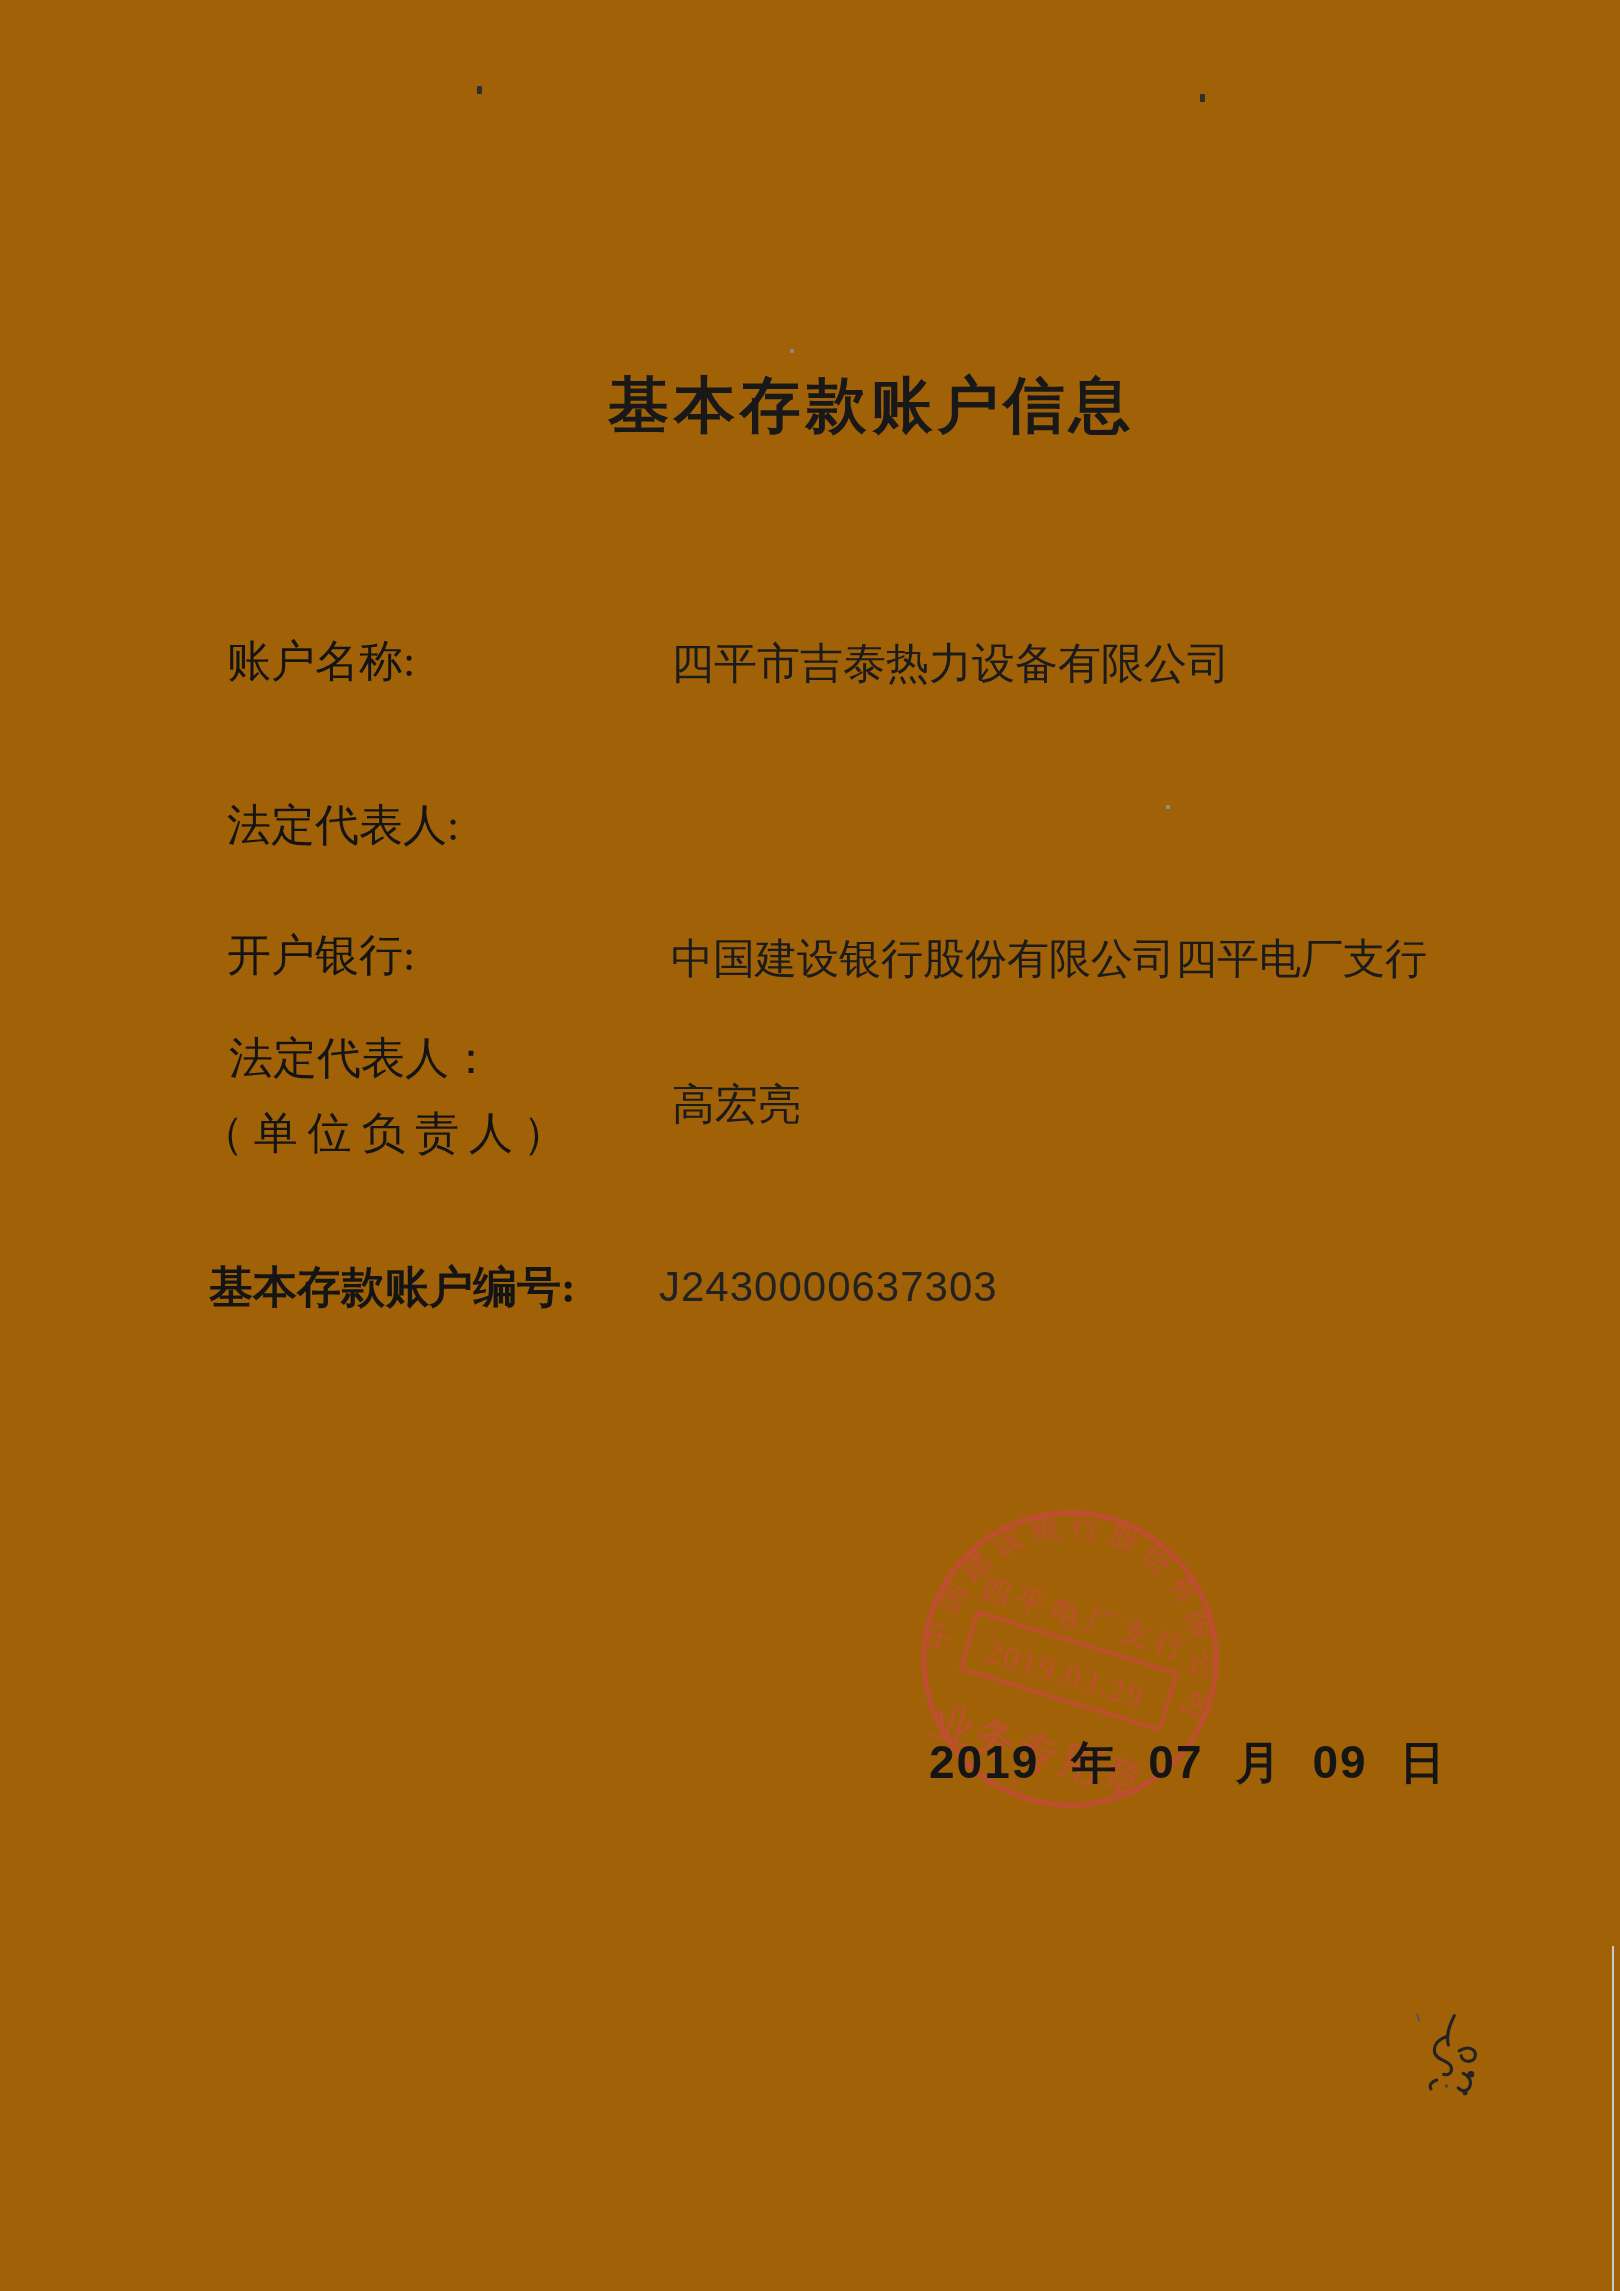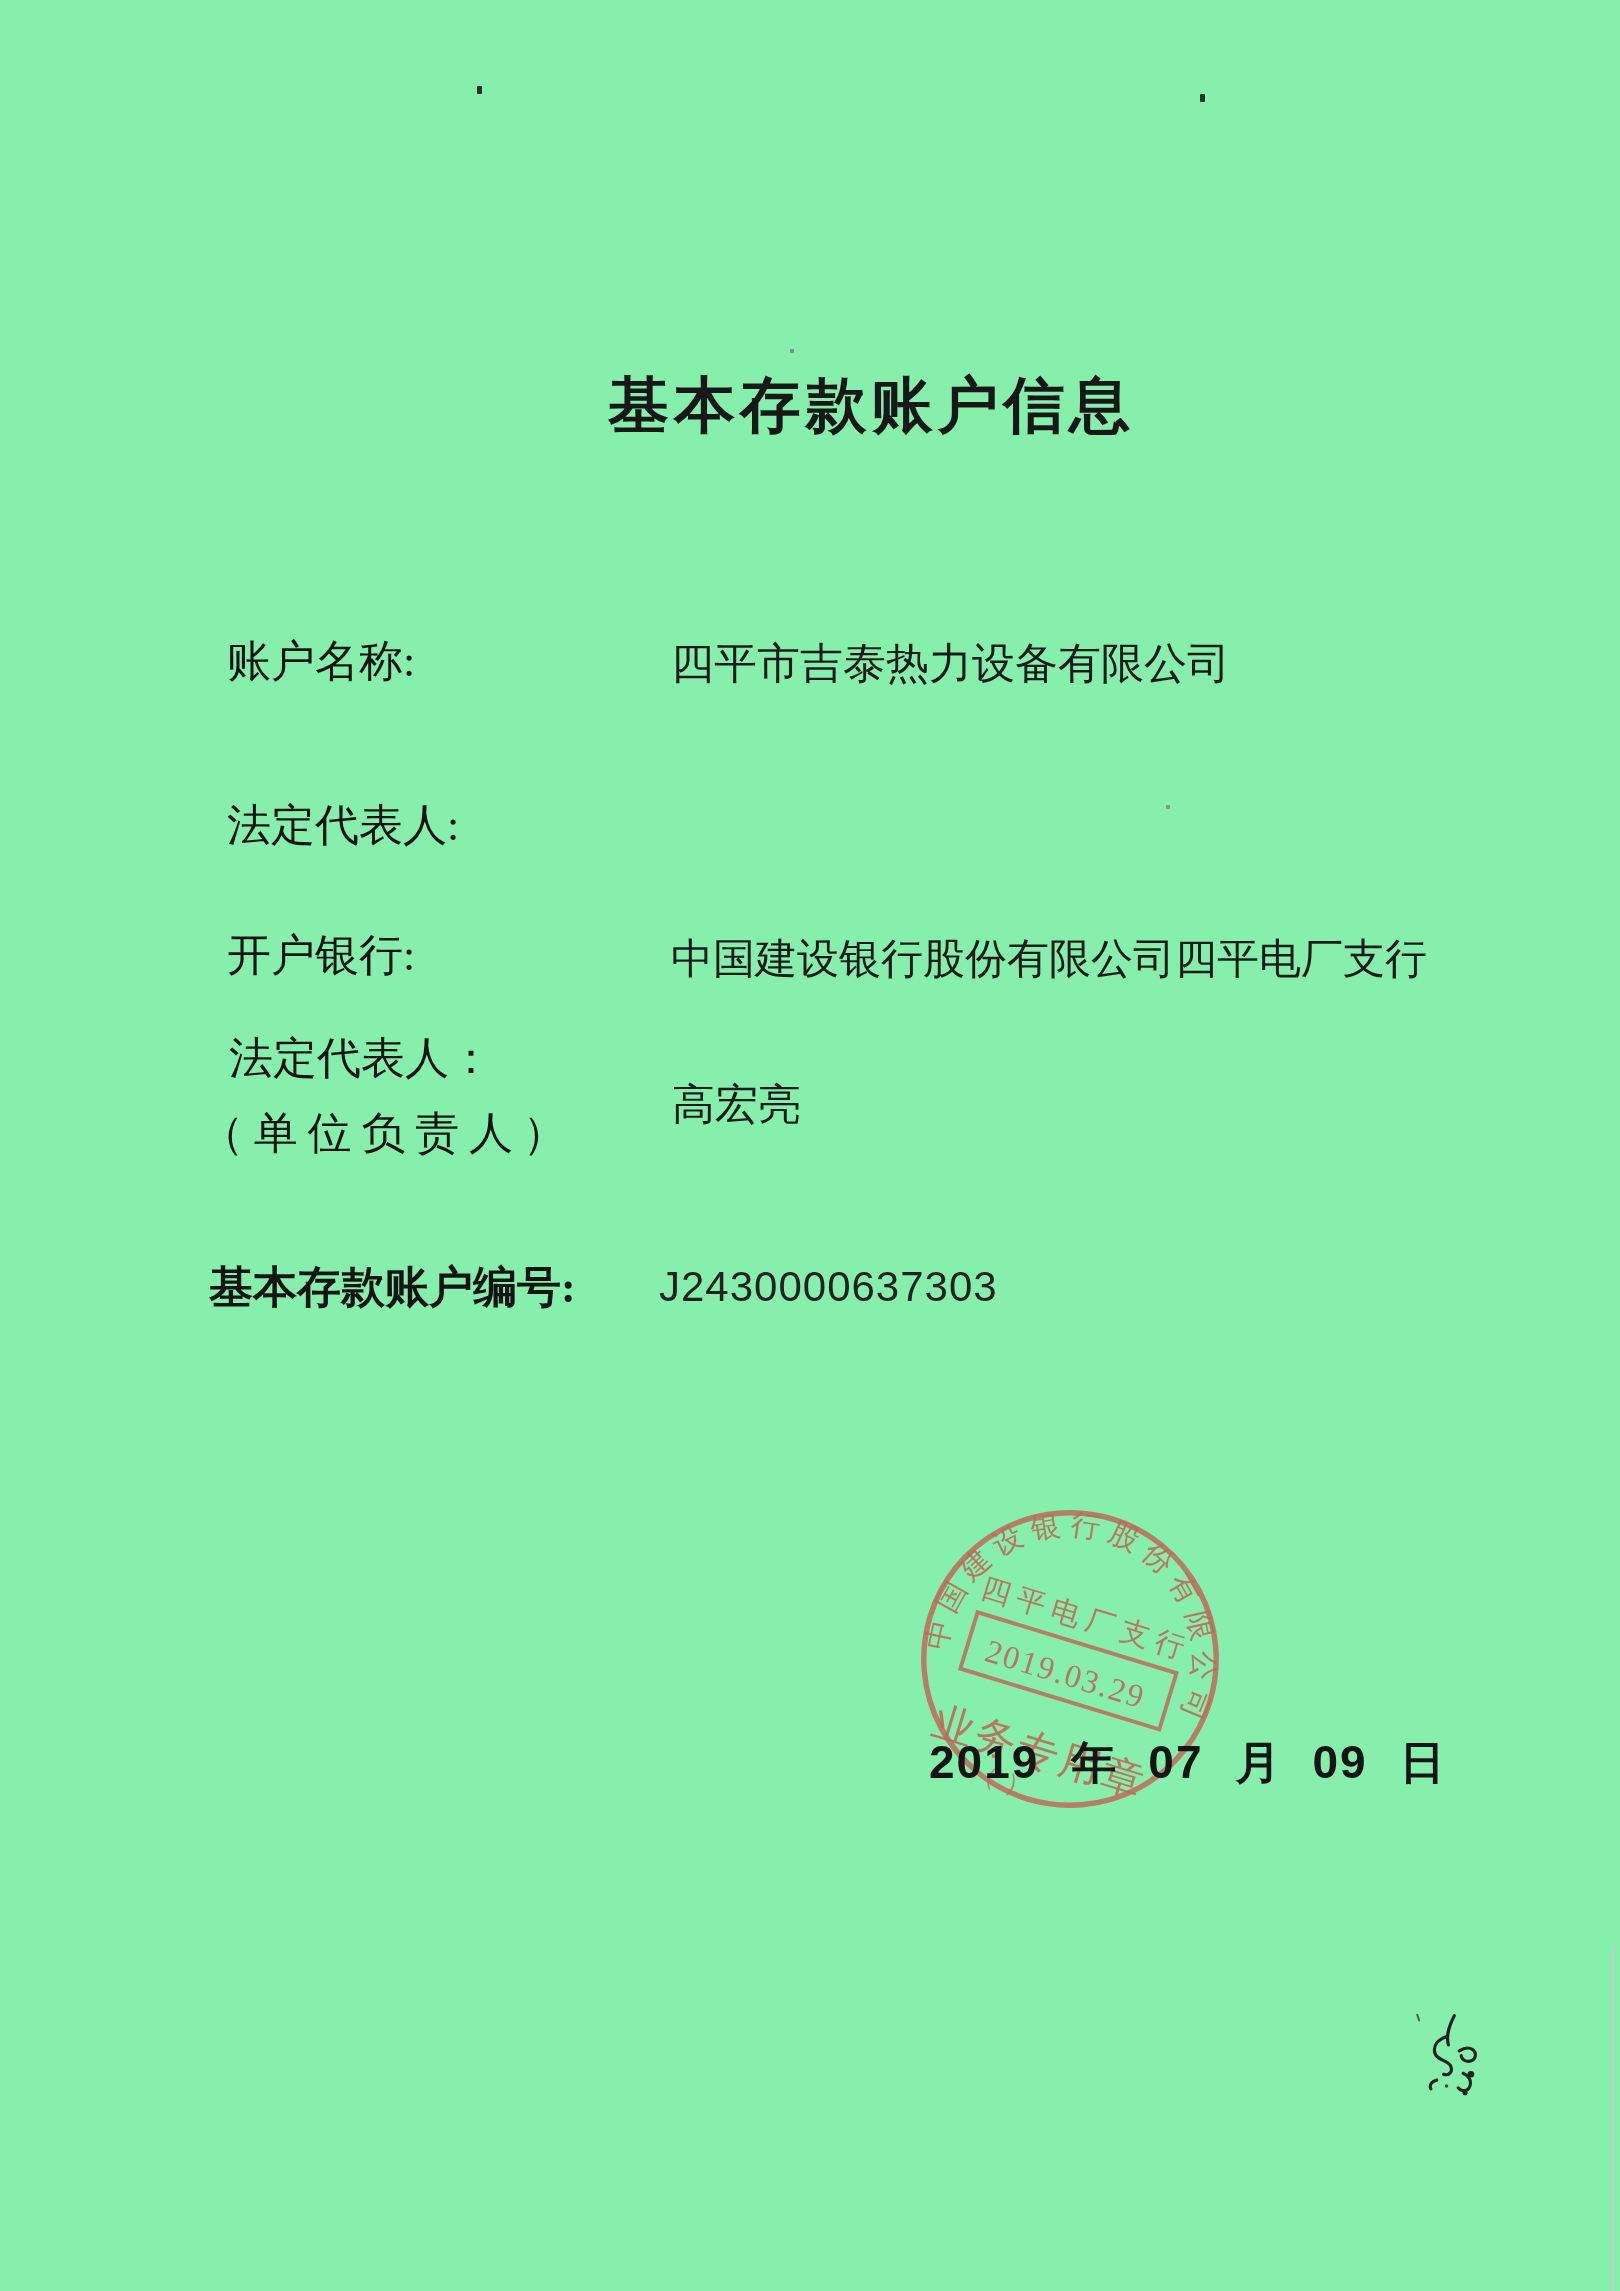--- a/index.html
+++ b/index.html
@@ -1,20 +1,20 @@
 <!DOCTYPE html>
 <html><head>
 <meta charset="utf-8">
 <style>
   html, body { margin: 0; padding: 0; background: #ffffff; }
   .page {
     position: relative;
     width: 1620px;
     height: 2292px;
-    background: #86efac;
+    background: #a16207;
     overflow: hidden;
     font-family: "Liberation Serif", "DejaVu Serif", serif;
     color: #1a1a1a;
   }
   .title {
     position: absolute;
     left: 608px;
     top: 365px;
     margin: 0;
     font-size: 61px;

